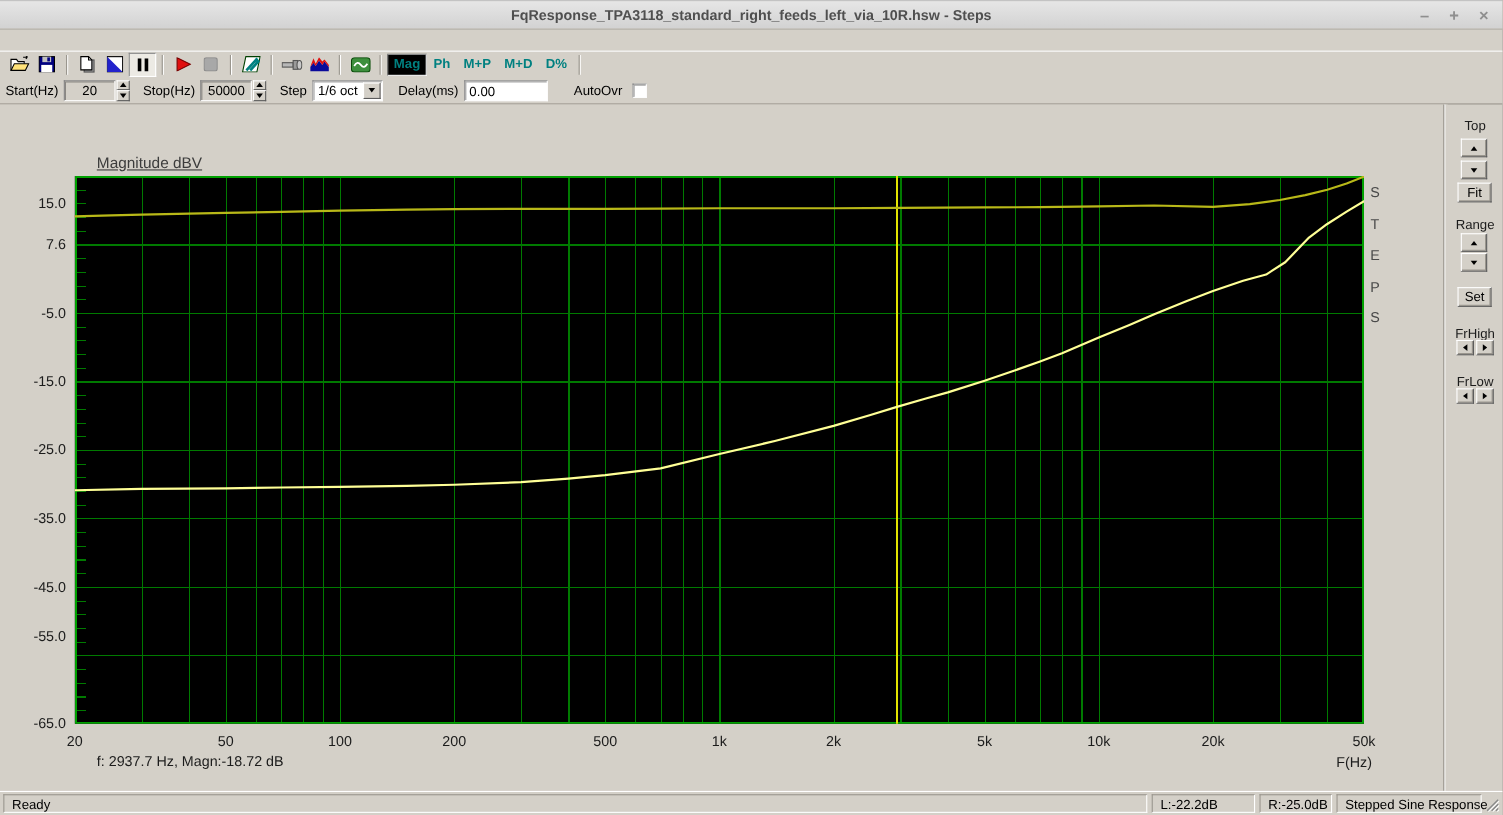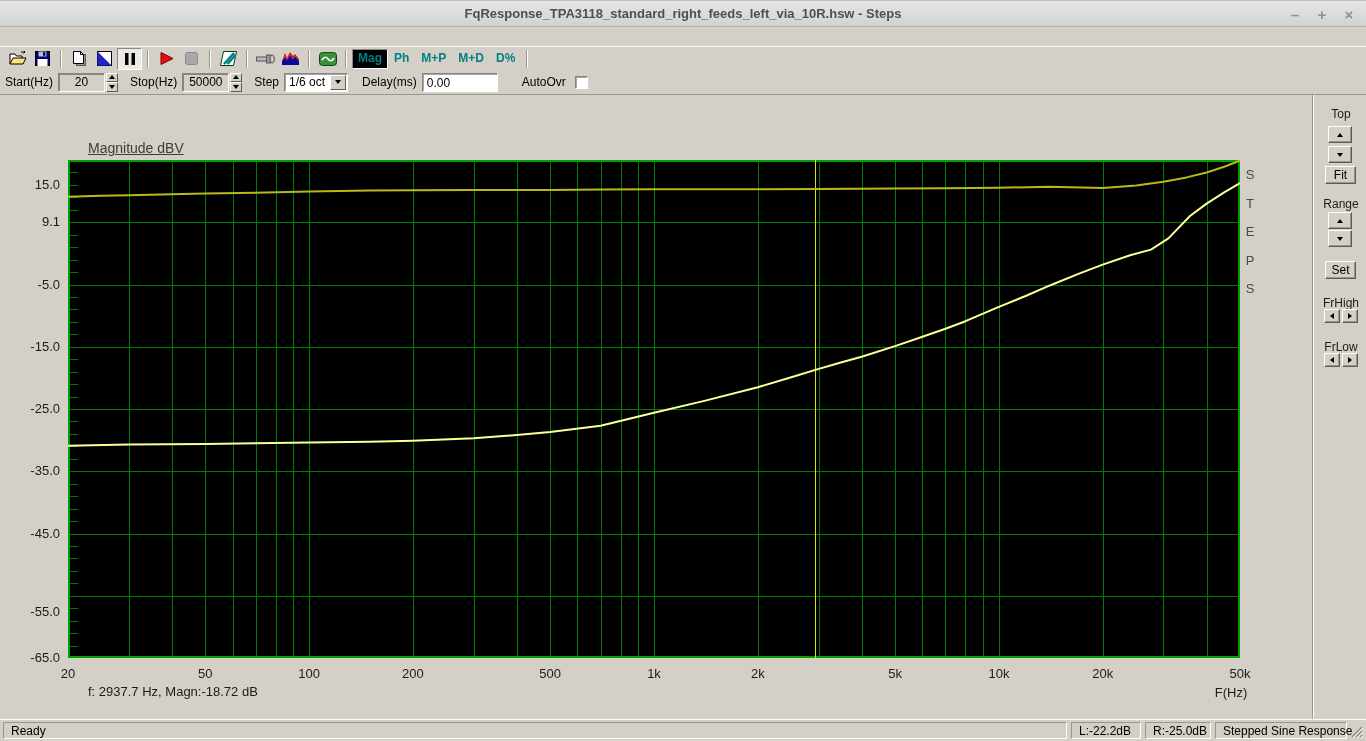--- a/index.html
+++ b/index.html
@@ -218,27 +218,27 @@
     <span class="clabel" style="margin-left:14px">Delay(ms)</span>
     <div class="edit white">0.00</div>
     <span class="clabel" style="margin-left:24px">AutoOvr</span>
     <div class="checkbox"></div>
   </div>
 
   <div class="client">
     <div class="plot-title">Magnitude dBV</div>
     <div id="ylabels">
         <div class="ylab" style="top: 57px; margin-top: 25px;">15.0</div>
-        <div class="ylab" style="top: 119.25px;">9.1</div>
+        <div class="ylab" style="top: 119.25px;">7.6</div>
         <div class="ylab" style="top: 181.5px;">-5.0</div>
         <div class="ylab" style="top: 243.75px;">-15.0</div>
         <div class="ylab" style="top: 306px;">-25.0</div>
         <div class="ylab" style="top: 368.25px;">-35.0</div>
         <div class="ylab" style="top: 430.5px;">-45.0</div>
-        <div class="ylab" style="top: 509px;">-55.0</div>
+        <div class="ylab" style="top: 476px;">-55.0</div>
         <div class="ylab" style="top: 555px;">-65.0</div>
       </div>
     <div class="plot-box">
       <svg id="plot-svg" width="1172" height="498" viewBox="0 0 1172 498">
           <line x1="61.23649184110053" y1="0" x2="61.23649184110053" y2="498" stroke="#007a00" stroke-width="1" shape-rendering="crispEdges"></line>
           <line x1="104.32971859943696" y1="0" x2="104.32971859943696" y2="498" stroke="#007a00" stroke-width="1" shape-rendering="crispEdges"></line>
           <line x1="137.75542210084456" y1="0" x2="137.75542210084456" y2="498" stroke="#007a00" stroke-width="1" shape-rendering="crispEdges"></line>
           <line x1="165.0662104405375" y1="0" x2="165.0662104405375" y2="498" stroke="#007a00" stroke-width="1" shape-rendering="crispEdges"></line>
           <line x1="188.15715296654832" y1="0" x2="188.15715296654832" y2="498" stroke="#007a00" stroke-width="1" shape-rendering="crispEdges"></line>
           <line x1="208.15943719887386" y1="0" x2="208.15943719887386" y2="498" stroke="#007a00" stroke-width="1" shape-rendering="crispEdges"></line>
@@ -362,21 +362,21 @@
           <span class="tri-left"></span>
         </div>
       <div class="sp-small">
           <span class="tri-right"></span>
         </div>
     </div>
   </div>
 
   <div class="statusbar">
     <div class="sfield grow">Ready</div>
-    <div class="sfield" style="width:70px">L:-22.2dB</div>
+    <div class="sfield" style="width:94px">L:-22.2dB</div>
     <div class="sfield" style="width:66px">R:-25.0dB</div>
     <div class="sfield" style="width:132px">Stepped Sine Response</div>
     <svg class="grip" viewBox="0 0 14 14">
       <path d="M13 3 L3 13 M13 7 L7 13 M13 11 L11 13" stroke="#8a8a8a" stroke-width="1.4"></path>
       <path d="M14 4 L4 14 M14 8 L8 14 M14 12 L12 14" stroke="#fff" stroke-width="1"></path>
     </svg>
   </div>
 
 </div>
 

